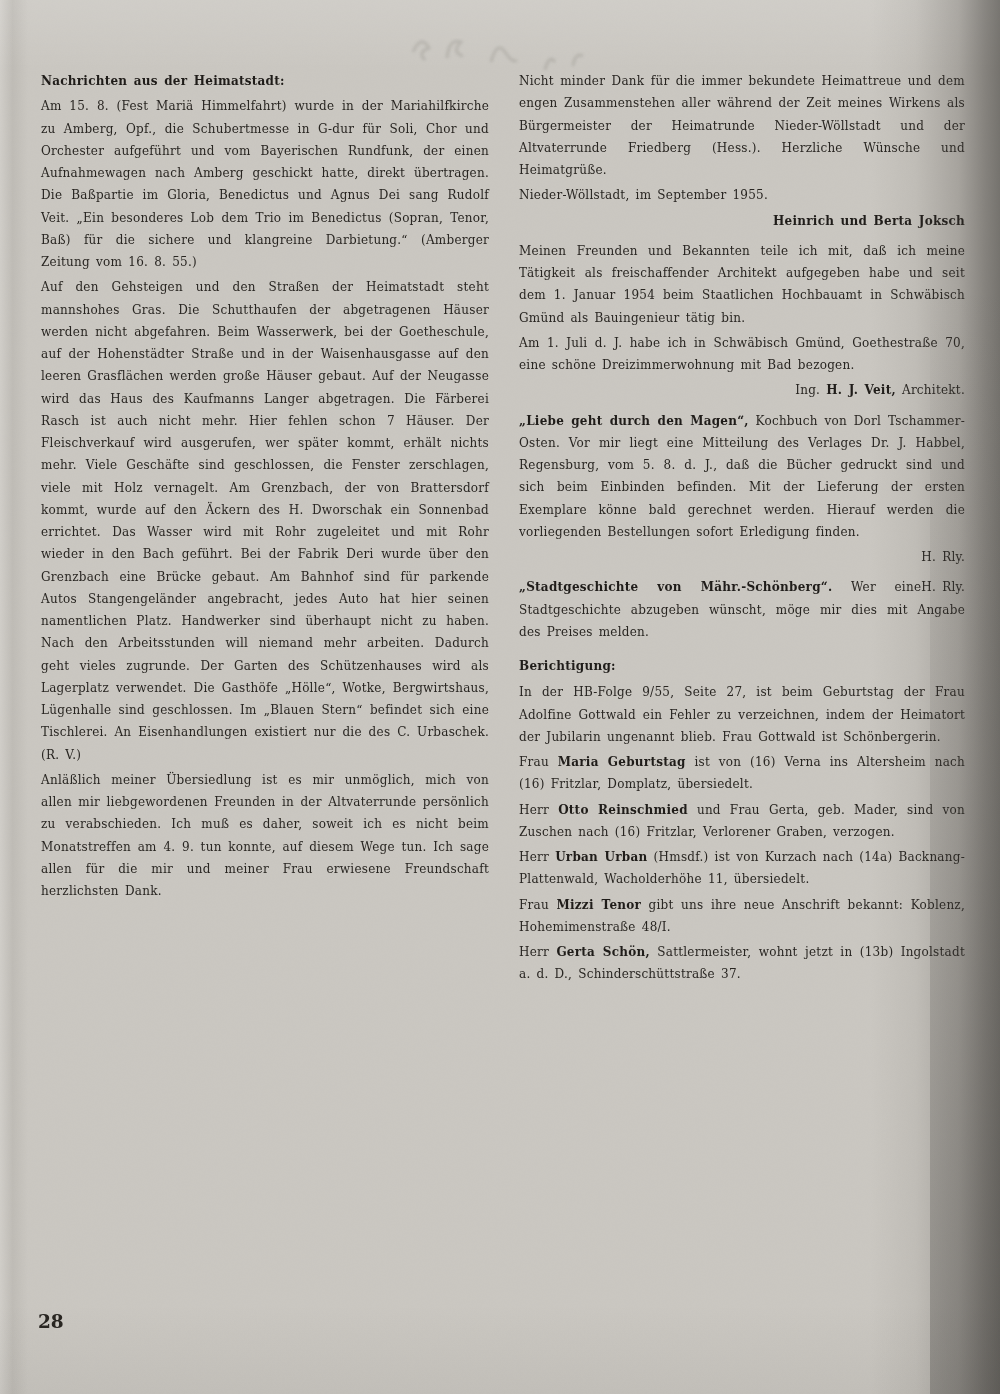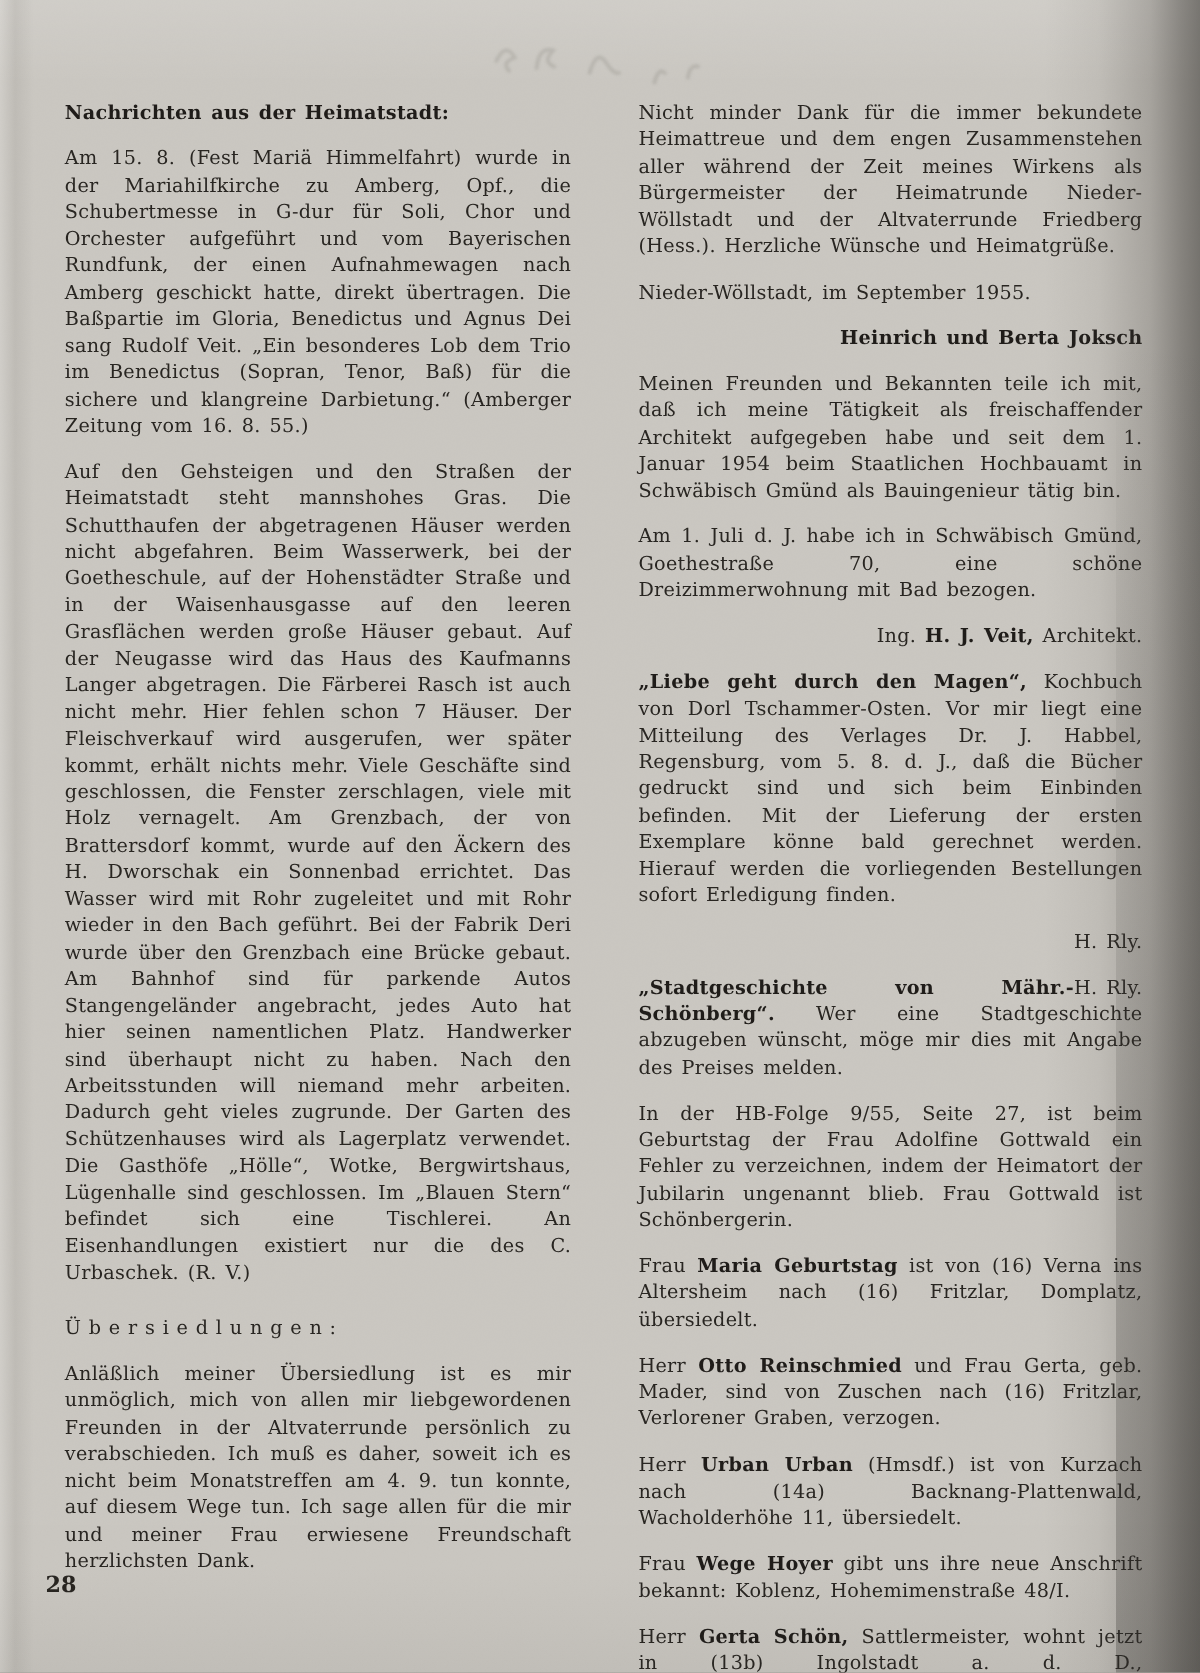--- a/index.html
+++ b/index.html
@@ -49,25 +49,25 @@
   }
 
   .grain { position: absolute; left: 0; top: 0; pointer-events: none; opacity: 0.55; }
   .pencil { position: absolute; pointer-events: none; }
 
   .column { position: absolute; top: 67px; }
   #col-left  { left: 38px;  width: 454px; }
   #col-right { left: 516px; width: 452px; }
 
   .block {
-    font-size: 16px;
+    font-size: 12px;
     line-height: 22.25px;
     letter-spacing: 0.25px;
     word-spacing: 2px;
-    margin: 16px;
+    margin: 3px;
   }
   .paragraph { text-align: justify; }
   .line { text-align: left; }
   .heading { font-weight: bold; margin-bottom: 3px; }
   .column .heading:not(:first-child) { margin-top: 12px; margin-bottom: 4px; }
   .heading-spaced {
     font-weight: normal;
     letter-spacing: 6.5px;
     word-spacing: 4px;
     margin-top: 24px;
@@ -90,38 +90,38 @@
 </style>
 </head>
 <body>
 
 <div class="page">
 
   <div class="column" id="col-left">
       <div class="block heading"><b>Nachrichten aus der Heimatstadt:</b></div>
       <div class="block paragraph"><span>Am 15. 8. (Fest Mariä Himmelfahrt) wurde in der Mariahilfkirche zu Amberg, Opf., die Schubertmesse in G-dur für Soli, Chor und Orchester aufgeführt und vom Bayerischen Rundfunk, der einen Aufnahmewagen nach Amberg geschickt hatte, direkt übertragen. Die Baßpartie im Gloria, Benedictus und Agnus Dei sang Rudolf Veit. „Ein besonderes Lob dem Trio im Benedictus (Sopran, Tenor, Baß) für die sichere und klangreine Darbietung.“ (Amberger Zeitung vom 16. 8. 55.)</span></div>
       <div class="block paragraph"><span>Auf den Gehsteigen und den Straßen der Heimatstadt steht mannshohes Gras. Die Schutthaufen der abgetragenen Häuser werden nicht abgefahren. Beim Wasserwerk, bei der Goetheschule, auf der Hohenstädter Straße und in der Waisenhausgasse auf den leeren Grasflächen werden große Häuser gebaut. Auf der Neugasse wird das Haus des Kaufmanns Langer abgetragen. Die Färberei Rasch ist auch nicht mehr. Hier fehlen schon 7 Häuser. Der Fleischverkauf wird ausgerufen, wer später kommt, erhält nichts mehr. Viele Geschäfte sind geschlossen, die Fenster zerschlagen, viele mit Holz vernagelt. Am Grenzbach, der von Brattersdorf kommt, wurde auf den Äckern des H. Dworschak ein Sonnenbad errichtet. Das Wasser wird mit Rohr zugeleitet und mit Rohr wieder in den Bach geführt. Bei der Fabrik Deri wurde über den Grenzbach eine Brücke gebaut. Am Bahnhof sind für parkende Autos Stangengeländer angebracht, jedes Auto hat hier seinen namentlichen Platz. Handwerker sind überhaupt nicht zu haben. Nach den Arbeitsstunden will niemand mehr arbeiten. Dadurch geht vieles zugrunde. Der Garten des Schützenhauses wird als Lagerplatz verwendet. Die Gasthöfe „Hölle“, Wotke, Bergwirtshaus, Lügenhalle sind geschlossen. Im „Blauen Stern“ befindet sich eine Tischlerei. An Eisenhandlungen existiert nur die des C. Urbaschek. (R. V.)</span></div>
-      <div class="block heading-spaced"><span>Übersiedlungen:</span></div>
       <div class="block paragraph"><span>Anläßlich meiner Übersiedlung ist es mir unmöglich, mich von allen mir liebgewordenen Freunden in der Altvaterrunde persönlich zu verabschieden. Ich muß es daher, soweit ich es nicht beim Monatstreffen am 4. 9. tun konnte, auf diesem Wege tun. Ich sage allen für die mir und meiner Frau erwiesene Freundschaft herzlichsten Dank.</span></div>
     </div>
   <div class="column" id="col-right">
       <div class="block paragraph"><span>Nicht minder Dank für die immer bekundete Heimattreue und dem engen Zusammenstehen aller während der Zeit meines Wirkens als Bürgermeister der Heimatrunde Nieder-Wöllstadt und der Altvaterrunde Friedberg (Hess.). Herzliche Wünsche und Heimatgrüße.</span></div>
       <div class="block line"><span>Nieder-Wöllstadt, im September 1955.</span></div>
       <div class="block signature"><b>Heinrich und Berta Joksch</b></div>
       <div class="block paragraph gap"><span>Meinen Freunden und Bekannten teile ich mit, daß ich meine Tätigkeit als freischaffender Architekt aufgegeben habe und seit dem 1. Januar 1954 beim Staatlichen Hochbauamt in Schwäbisch Gmünd als Bauingenieur tätig bin.</span></div>
       <div class="block paragraph"><span>Am 1. Juli d. J. habe ich in Schwäbisch Gmünd, Goethestraße 70, eine schöne Dreizimmerwohnung mit Bad bezogen.</span></div>
       <div class="block signature"><span>Ing. </span><b>H. J. Veit,</b><span> Architekt.</span></div>
       <div class="block paragraph gap"><b>„Liebe geht durch den Magen“,</b><span> Kochbuch von Dorl Tschammer-Osten. Vor mir liegt eine Mitteilung des Verlages Dr. J. Habbel, Regensburg, vom 5. 8. d. J., daß die Bücher gedruckt sind und sich beim Einbinden befinden. Mit der Lieferung der ersten Exemplare könne bald gerechnet werden. Hierauf werden die vorliegenden Bestellungen sofort Erledigung finden.</span></div>
       <div class="block signature"><span>H. Rly.</span></div>
       <div class="block paragraph gap"><span class="sig-inline">H. Rly.</span><b>„Stadtgeschichte von Mähr.-Schönberg“.</b><span> Wer eine Stadtgeschichte abzugeben wünscht, möge mir dies mit Angabe des Preises melden.</span></div>
+      <div class="block heading"><b>Berichtigung:</b></div>
       <div class="block paragraph"><span>In der HB-Folge 9/55, Seite 27, ist beim Geburtstag der Frau Adolfine Gottwald ein Fehler zu verzeichnen, indem der Heimatort der Jubilarin ungenannt blieb. Frau Gottwald ist Schönbergerin.</span></div>
       <div class="block paragraph"><span>Frau </span><b>Maria Geburtstag</b><span> ist von (16) Verna ins Altersheim nach (16) Fritzlar, Domplatz, übersiedelt.</span></div>
       <div class="block paragraph"><span>Herr </span><b>Otto Reinschmied</b><span> und Frau Gerta, geb. Mader, sind von Zuschen nach (16) Fritzlar, Verlorener Graben, verzogen.</span></div>
       <div class="block paragraph"><span>Herr </span><b>Urban Urban</b><span> (Hmsdf.) ist von Kurzach nach (14a) Backnang-Plattenwald, Wacholderhöhe 11, übersiedelt.</span></div>
-      <div class="block paragraph"><span>Frau </span><b>Wege Hoyer</b><span> gibt uns ihre neue Anschrift bekannt: Koblenz, Hohemimenstraße 48/I.</span></div>
+      <div class="block paragraph"><span>Frau </span><b>Mizzi Tenor</b><span> gibt uns ihre neue Anschrift bekannt: Koblenz, Hohemimenstraße 48/I.</span></div>
       <div class="block paragraph"><span>Herr </span><b>Gerta Schön,</b><span> Sattlermeister, wohnt jetzt in (13b) Ingolstadt a. d. D., Schinderschüttstraße 37.</span></div>
     </div>
 
   <div class="page-number">28</div>
 
   <svg class="pencil" width="280" height="70" viewBox="0 0 280 70" style="left:395px; top:12px;">
     <defs>
         <filter id="blur1">
           <feGaussianBlur stdDeviation="1.4"></feGaussianBlur>
         </filter>

